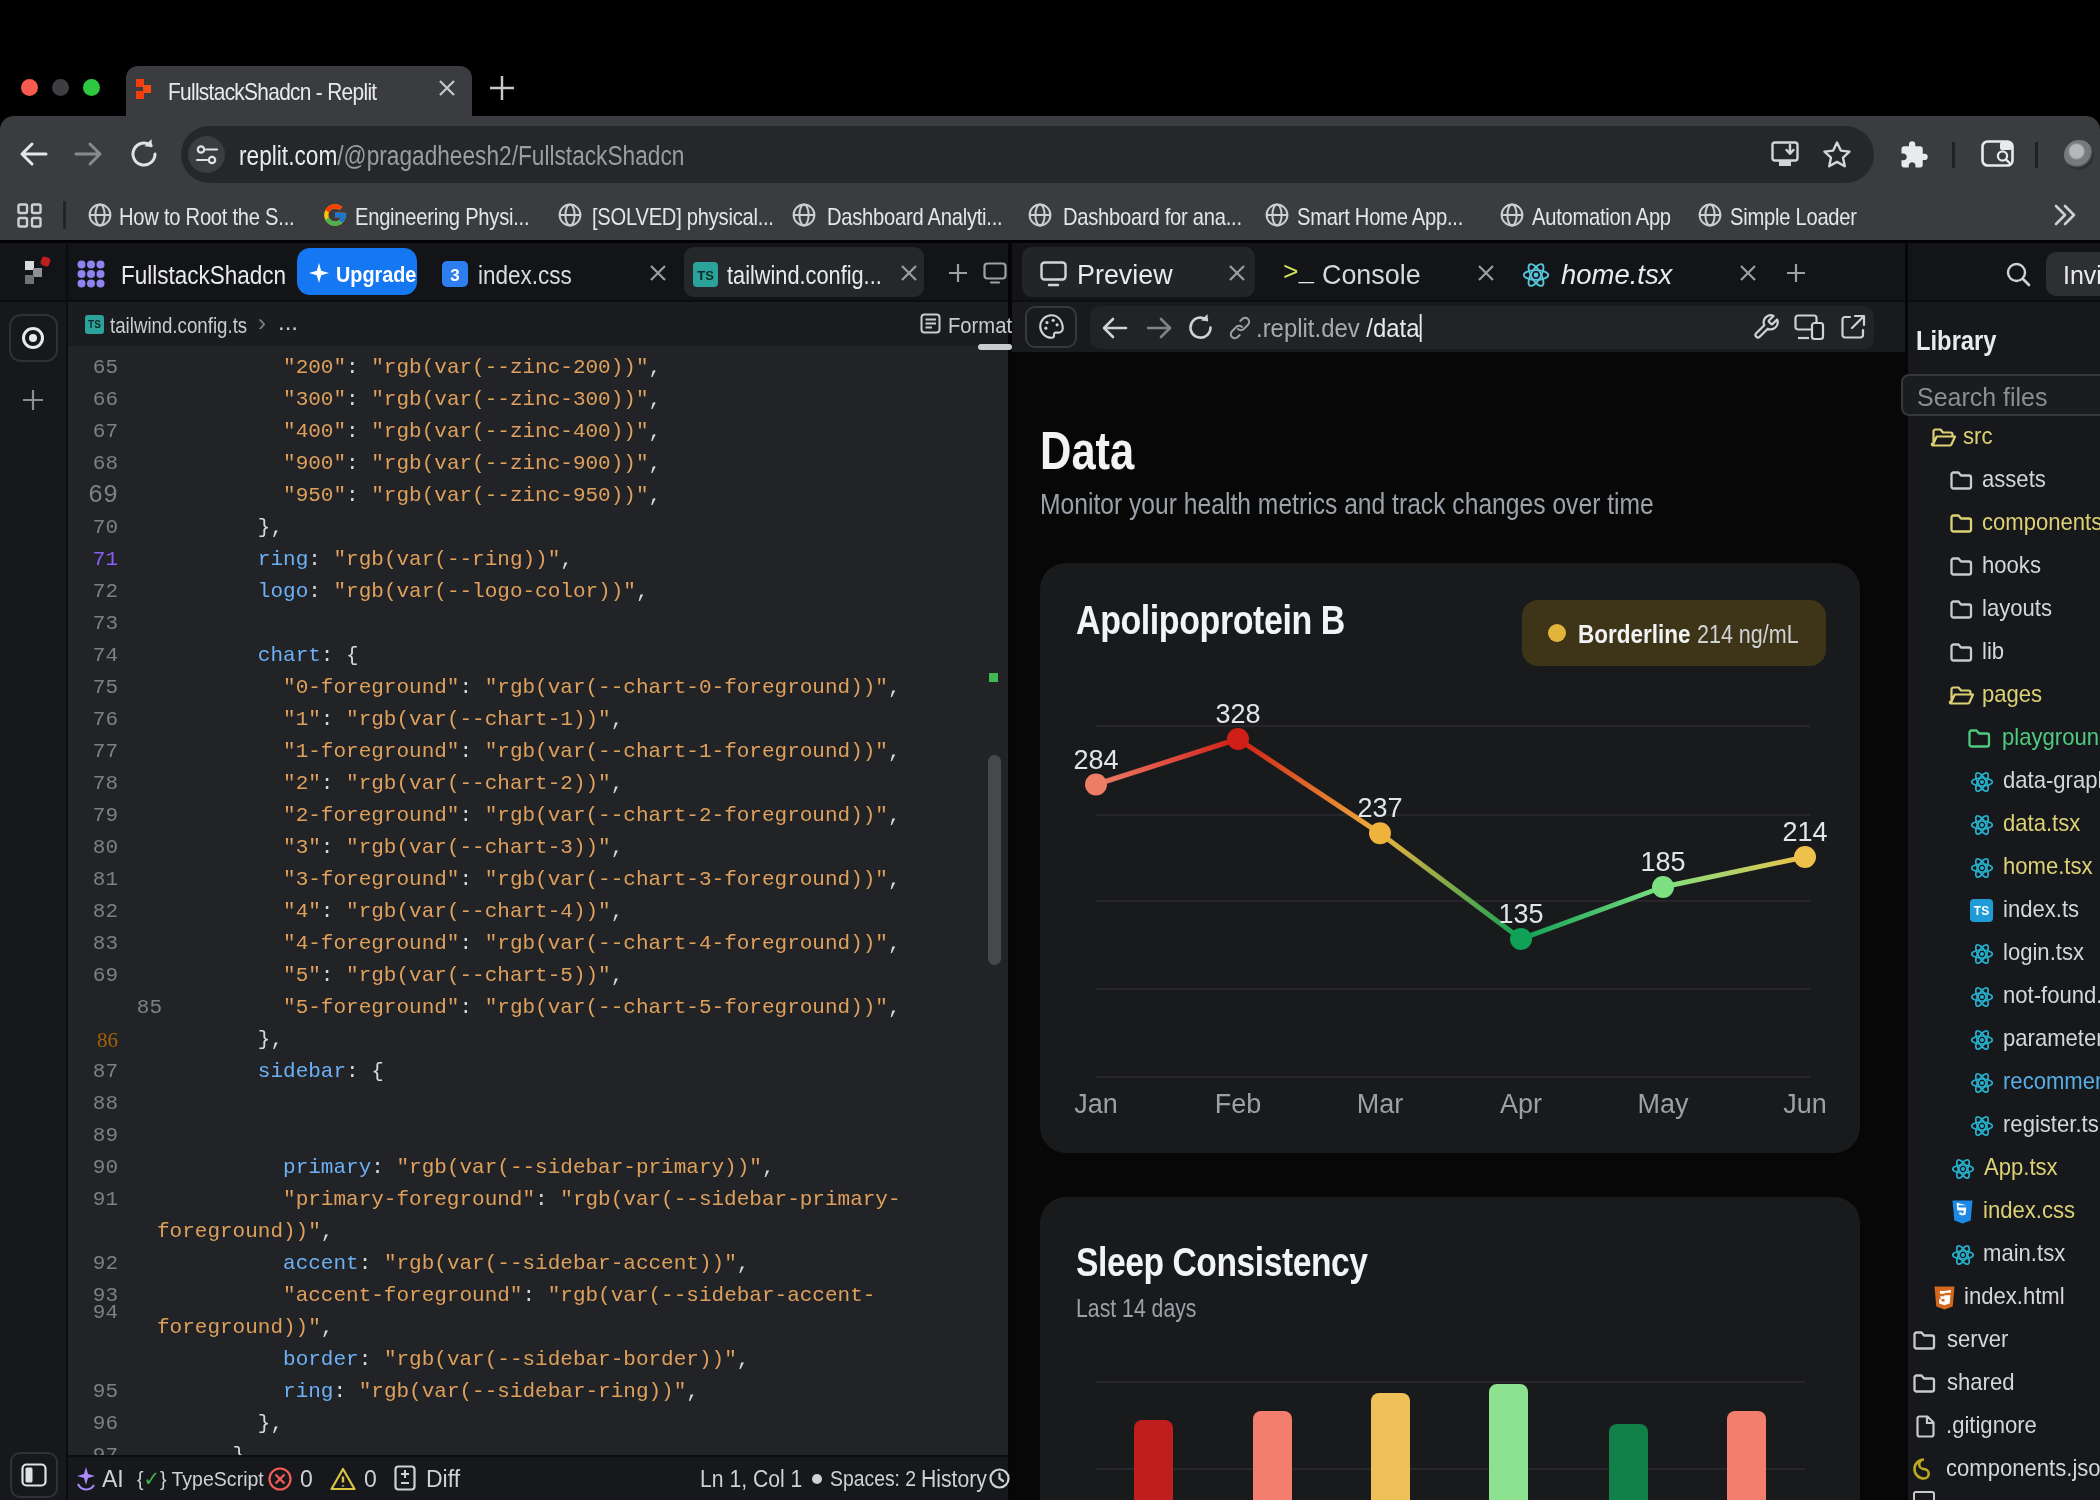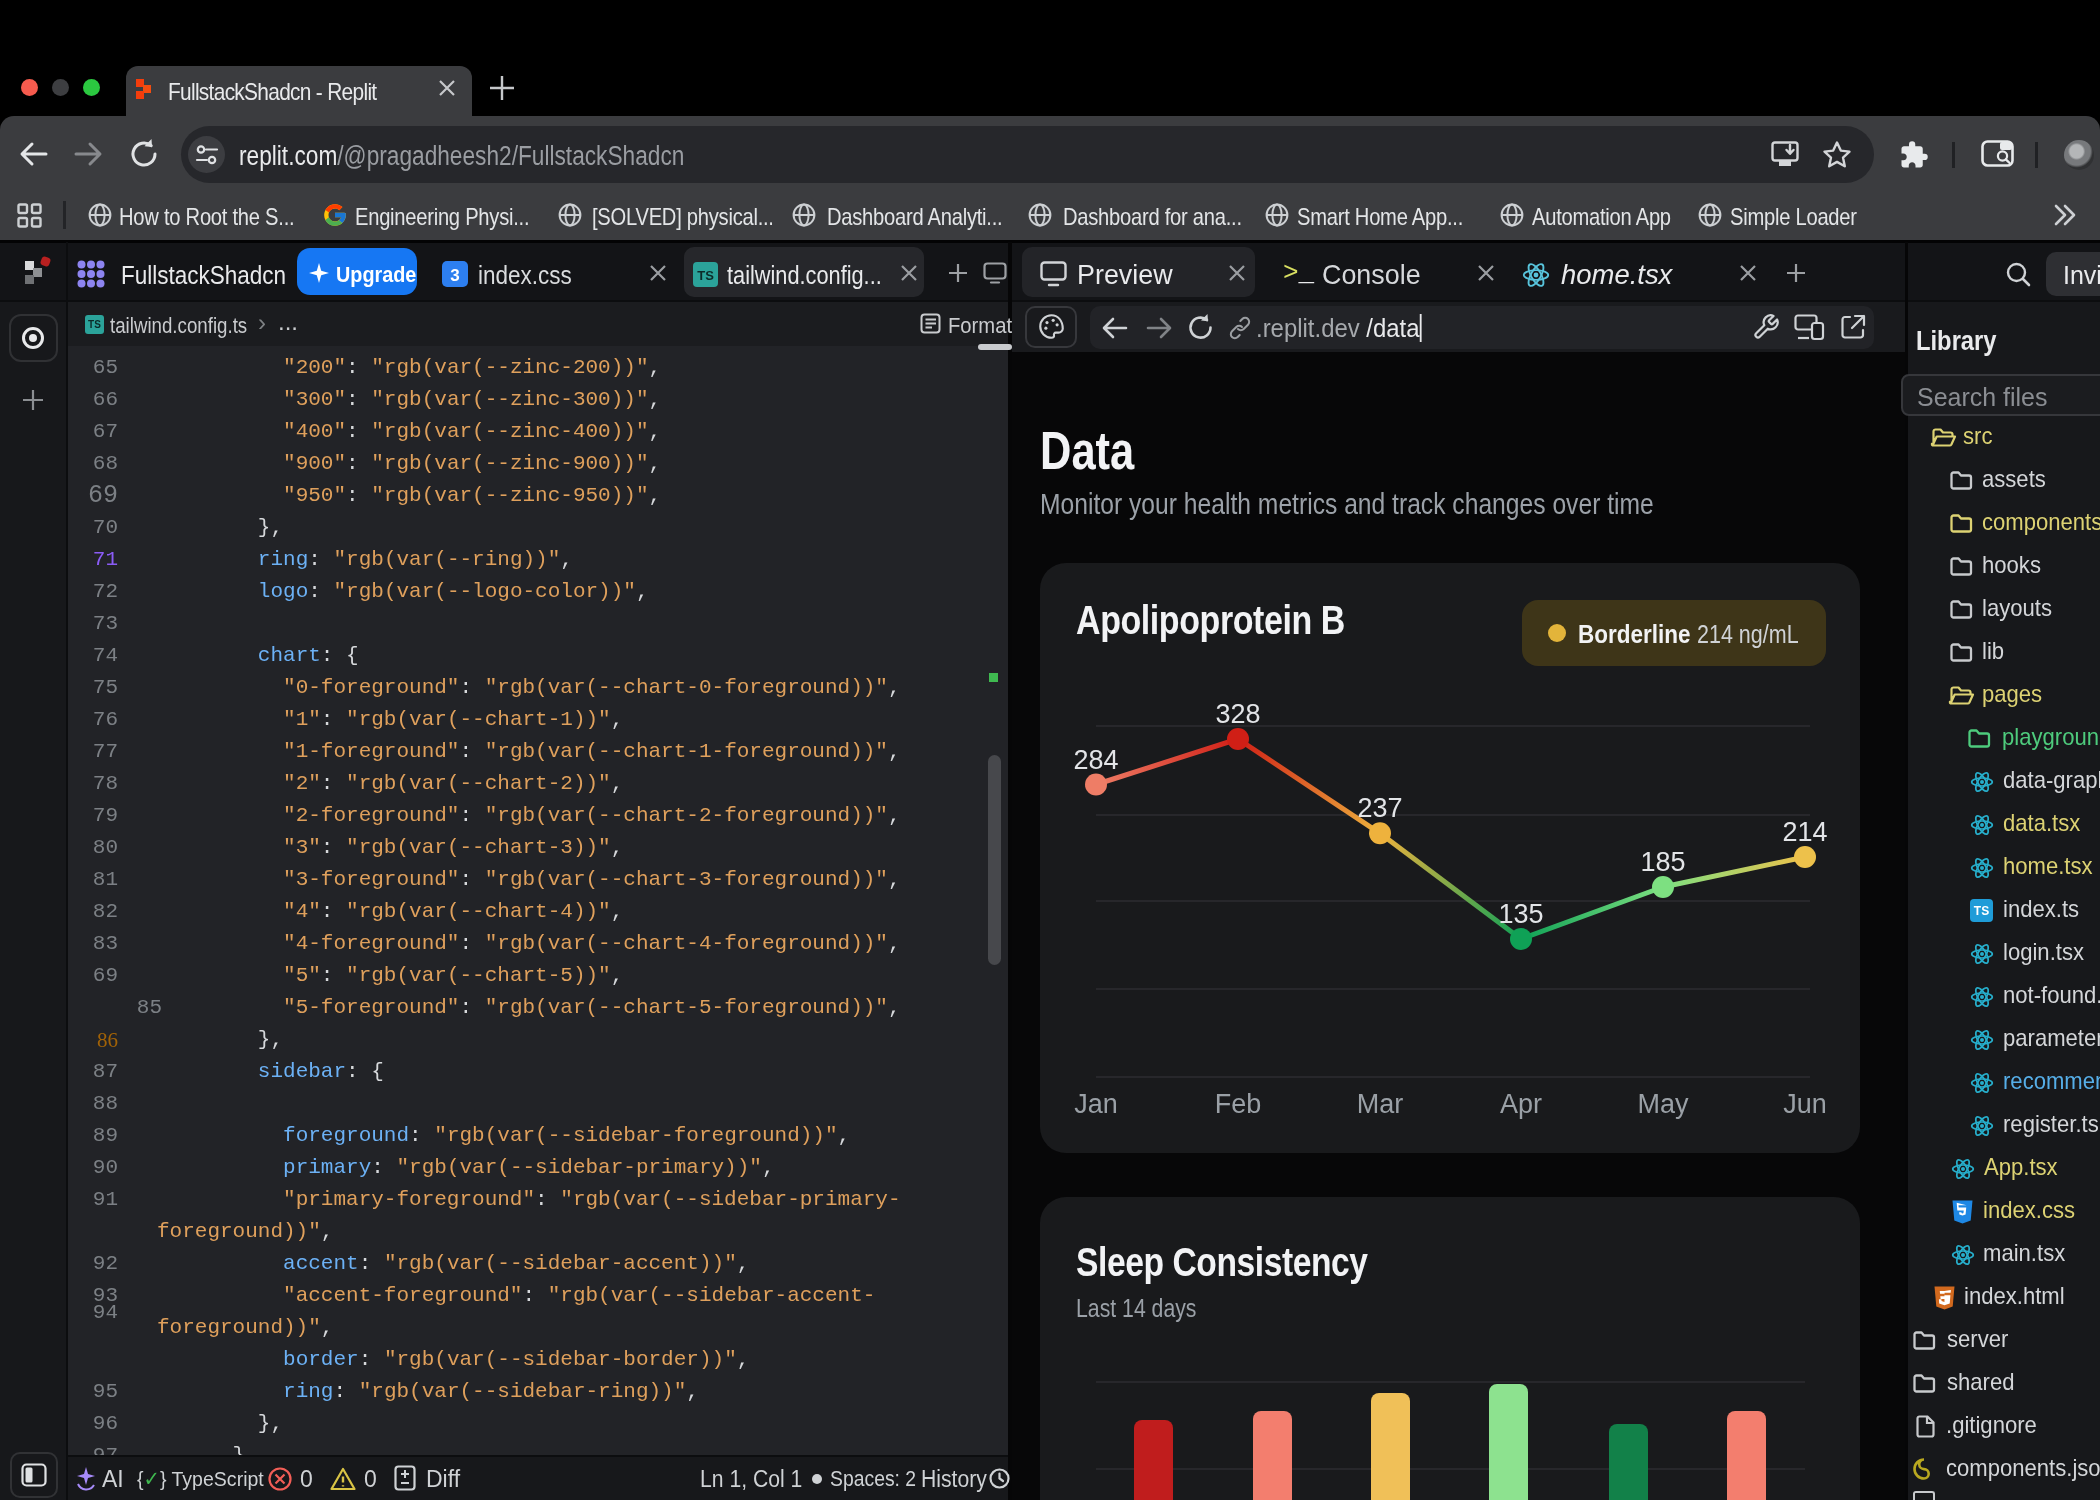--- a/index.html
+++ b/index.html
@@ -259,21 +259,20 @@
 <div class="abs" style="right:890px;top:614px;font-family:'Liberation Mono',monospace;font-size:21px;line-height:32px;white-space:pre;color:#7c8085;">69</div>
 <div class="abs" style="left:90px;top:614px;font-family:'Liberation Mono',monospace;font-size:21px;line-height:32px;white-space:pre;"><span style="color:#d6d8db;">          </span><span style="color:#dfa05c;">"5"</span><span style="color:#d6d8db;">: </span><span style="color:#dfa05c;">"rgb(var(--chart-5))"</span><span style="color:#d6d8db;">,</span></div>
 <div class="abs" style="right:846px;top:646px;font-family:'Liberation Mono',monospace;font-size:21px;line-height:32px;white-space:pre;color:#7c8085;">85</div>
 <div class="abs" style="left:90px;top:646px;font-family:'Liberation Mono',monospace;font-size:21px;line-height:32px;white-space:pre;"><span style="color:#d6d8db;">          </span><span style="color:#dfa05c;">"5-foreground"</span><span style="color:#d6d8db;">: </span><span style="color:#dfa05c;">"rgb(var(--chart-5-foreground))"</span><span style="color:#d6d8db;">,</span></div>
 <div class="abs" style="right:890px;top:678px;font-family:Liberation Serif, serif;font-size:21px;line-height:32px;white-space:pre;color:#a16207;">86</div>
 <div class="abs" style="left:90px;top:678px;font-family:'Liberation Mono',monospace;font-size:21px;line-height:32px;white-space:pre;"><span style="color:#d6d8db;">        },</span></div>
 <div class="abs" style="right:890px;top:710px;font-family:'Liberation Mono',monospace;font-size:21px;line-height:32px;white-space:pre;color:#7c8085;">87</div>
 <div class="abs" style="left:90px;top:710px;font-family:'Liberation Mono',monospace;font-size:21px;line-height:32px;white-space:pre;"><span style="color:#d6d8db;">        </span><span style="color:#6cb1f5;">sidebar</span><span style="color:#d6d8db;">: {</span></div>
 <div class="abs" style="right:890px;top:742px;font-family:'Liberation Mono',monospace;font-size:21px;line-height:32px;white-space:pre;color:#7c8085;">88</div>
 <div class="abs" style="right:890px;top:774px;font-family:'Liberation Mono',monospace;font-size:21px;line-height:32px;white-space:pre;color:#7c8085;">89</div>
-<div class="abs" style="left:90px;top:774px;font-family:'Liberation Mono',monospace;font-size:21px;line-height:32px;white-space:pre;"><span style="color:#d6d8db;">          </span><span style="color:#6cb1f5;">foreground</span><span style="color:#d6d8db;">: </span><span style="color:#dfa05c;">"rgb(var(--sidebar-foreground))"</span><span style="color:#d6d8db;">,</span></div>
 <div class="abs" style="right:890px;top:806px;font-family:'Liberation Mono',monospace;font-size:21px;line-height:32px;white-space:pre;color:#7c8085;">90</div>
 <div class="abs" style="left:90px;top:806px;font-family:'Liberation Mono',monospace;font-size:21px;line-height:32px;white-space:pre;"><span style="color:#d6d8db;">          </span><span style="color:#6cb1f5;">primary</span><span style="color:#d6d8db;">: </span><span style="color:#dfa05c;">"rgb(var(--sidebar-primary))"</span><span style="color:#d6d8db;">,</span></div>
 <div class="abs" style="right:890px;top:838px;font-family:'Liberation Mono',monospace;font-size:21px;line-height:32px;white-space:pre;color:#7c8085;">91</div>
 <div class="abs" style="left:90px;top:838px;font-family:'Liberation Mono',monospace;font-size:21px;line-height:32px;white-space:pre;"><span style="color:#d6d8db;">          </span><span style="color:#dfa05c;">"primary-foreground"</span><span style="color:#d6d8db;">: </span><span style="color:#dfa05c;">"rgb(var(--sidebar-primary-</span></div>
 <div class="abs" style="left:90px;top:870px;font-family:'Liberation Mono',monospace;font-size:21px;line-height:32px;white-space:pre;"><span style="color:#dfa05c;">foreground))"</span><span style="color:#d6d8db;">,</span></div>
 <div class="abs" style="right:890px;top:902px;font-family:'Liberation Mono',monospace;font-size:21px;line-height:32px;white-space:pre;color:#7c8085;">92</div>
 <div class="abs" style="left:90px;top:902px;font-family:'Liberation Mono',monospace;font-size:21px;line-height:32px;white-space:pre;"><span style="color:#d6d8db;">          </span><span style="color:#6cb1f5;">accent</span><span style="color:#d6d8db;">: </span><span style="color:#dfa05c;">"rgb(var(--sidebar-accent))"</span><span style="color:#d6d8db;">,</span></div>
 <div class="abs" style="right:890px;top:934px;font-family:'Liberation Mono',monospace;font-size:21px;line-height:32px;white-space:pre;color:#7c8085;">93</div>
 <div class="abs" style="left:90px;top:934px;font-family:'Liberation Mono',monospace;font-size:21px;line-height:32px;white-space:pre;"><span style="color:#d6d8db;">          </span><span style="color:#dfa05c;">"accent-foreground"</span><span style="color:#d6d8db;">: </span><span style="color:#dfa05c;">"rgb(var(--sidebar-accent-</span></div>
 <div class="abs" style="left:90px;top:966px;font-family:'Liberation Mono',monospace;font-size:21px;line-height:32px;white-space:pre;"><span style="color:#dfa05c;">foreground))"</span><span style="color:#d6d8db;">,</span></div>

